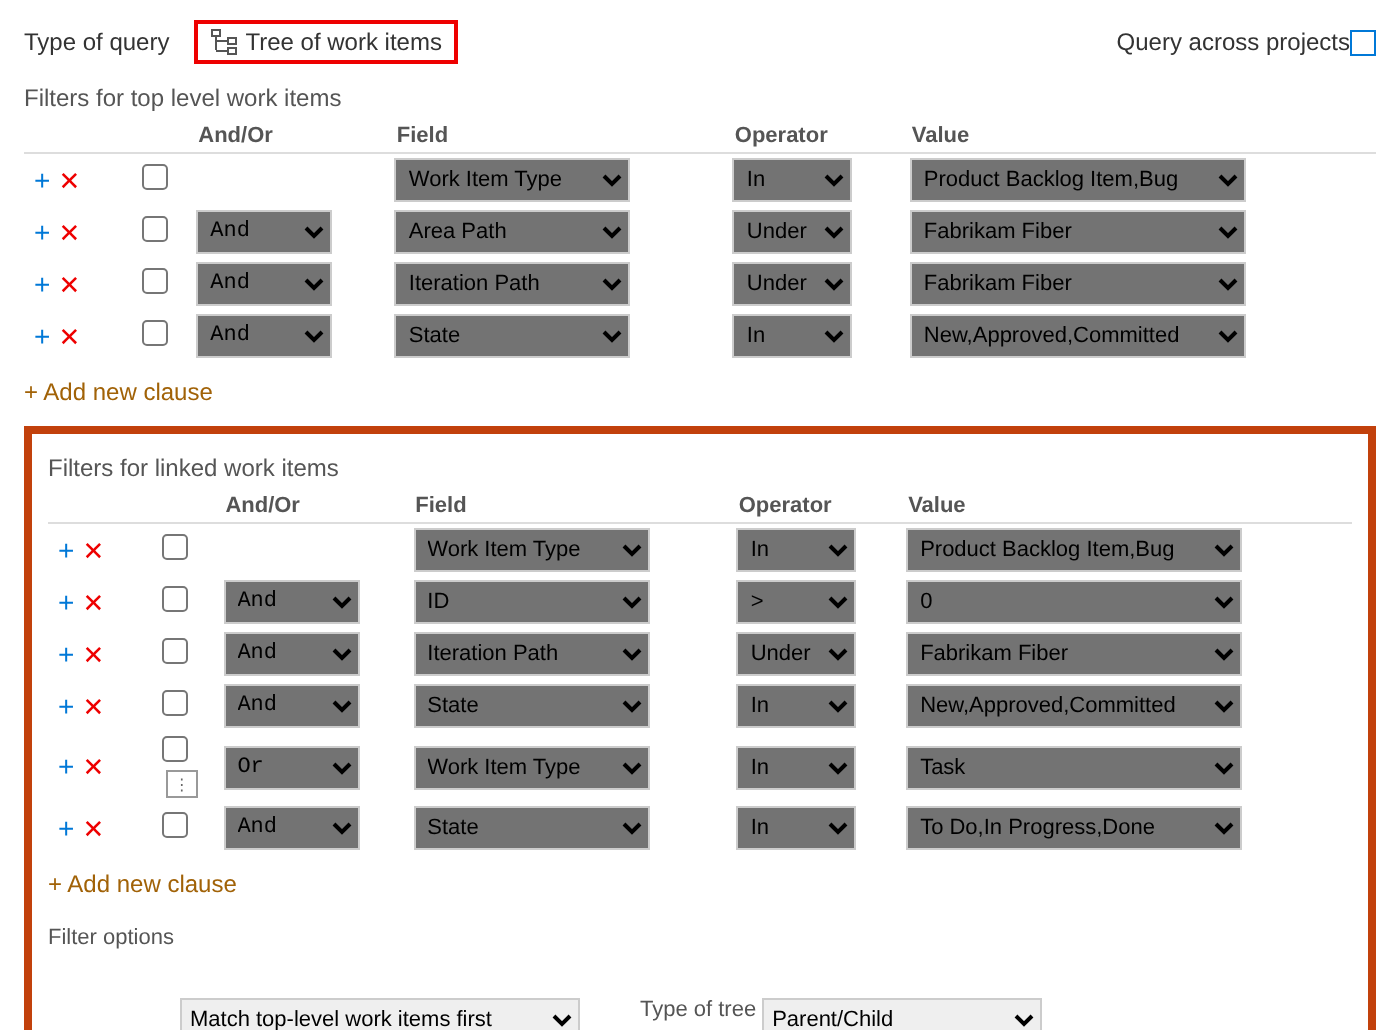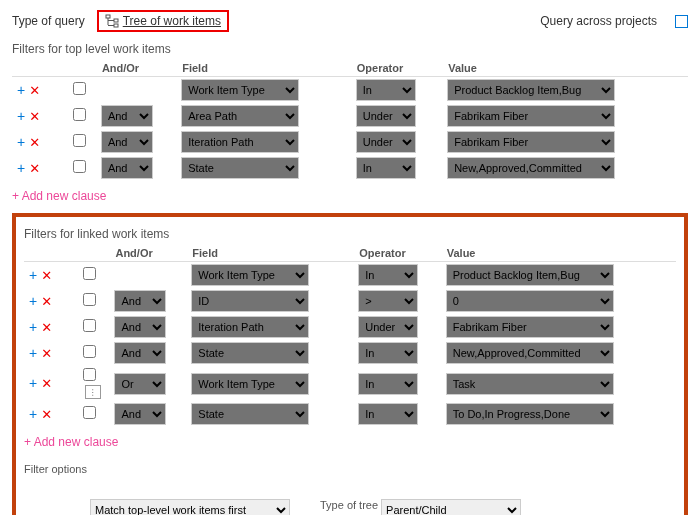--- a/index.html
+++ b/index.html
@@ -25,26 +25,25 @@
       margin-right: 6px;
     }
     .query-type-value {
       display: inline-flex;
       align-items: center;
       border: 2px solid #e00;
       padding: 2px 6px;
       font-size: 12px;
       color: #333;
       gap: 4px;
-      text-decoration: underline;
     }
     .query-across {
       display: flex;
       align-items: center;
-      gap: 18px;
+      gap: 0;
       font-size: 12px;
       color: #333;
     }
     .checkbox-blue {
       width: 13px;
       height: 13px;
       border: 1px solid #0078d7;
       background: #fff;
       display: inline-block;
     }
@@ -98,27 +97,27 @@
     }
 
     .select-field {
       height: 22px;
       font-size: 11px;
       border: 1px solid #ccc;
       background: #737373;
       padding: 0 2px;
       cursor: pointer;
     }
-    .select-andor { width: 52px; }
+    .select-andor { width: 68px; font-family: Liberation Mono, monospace; }
     .select-field-name { width: 118px; }
     .select-operator { width: 60px; }
     .select-value { width: 168px; }
 
     .add-clause {
-      color: #ec4899;
+      color: #a16207;
       font-size: 12px;
       cursor: pointer;
       background: none;
       border: none;
       padding: 2px 0;
       display: inline-flex;
       align-items: center;
       gap: 3px;
       margin-top: 2px;
       margin-bottom: 4px;

